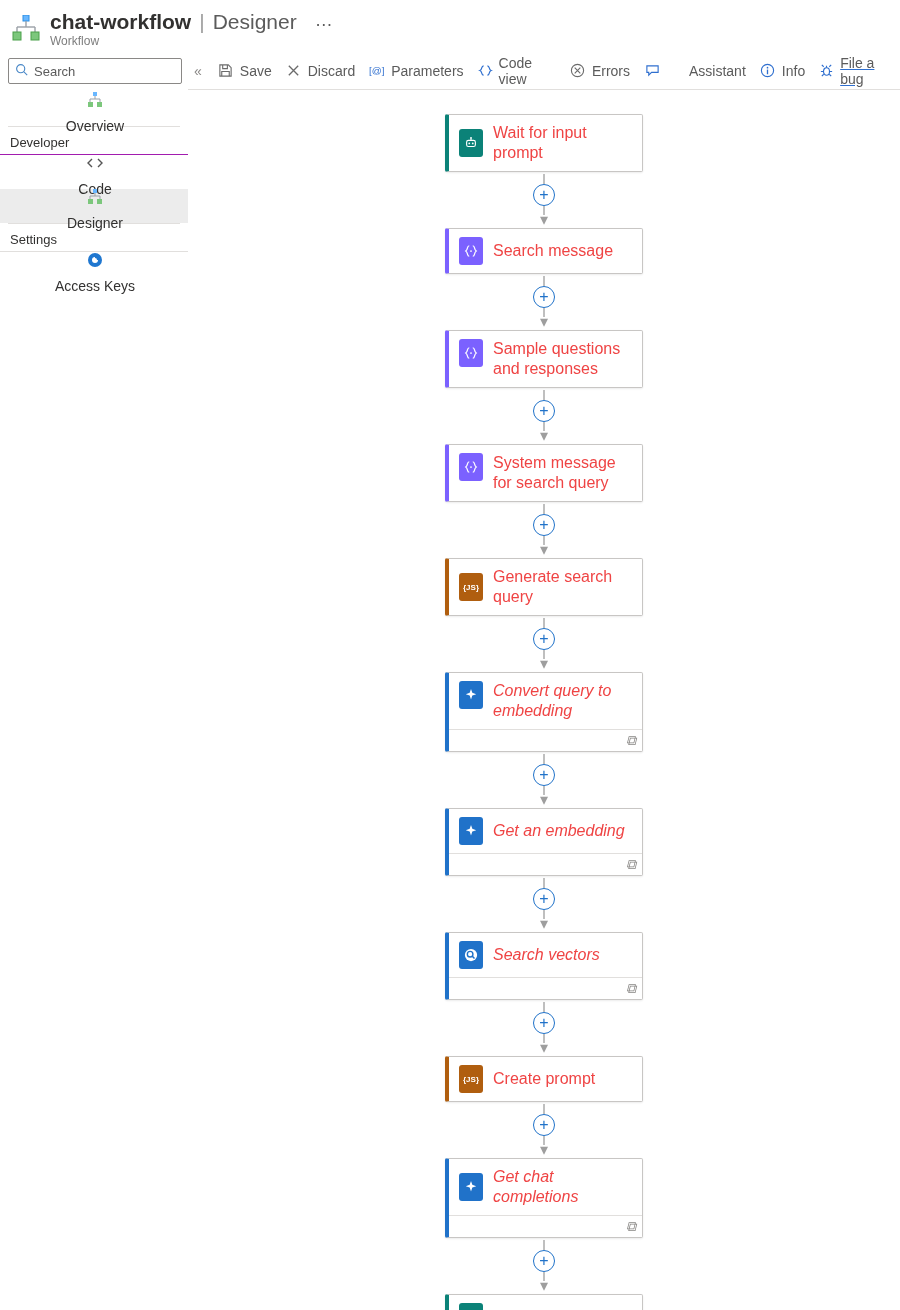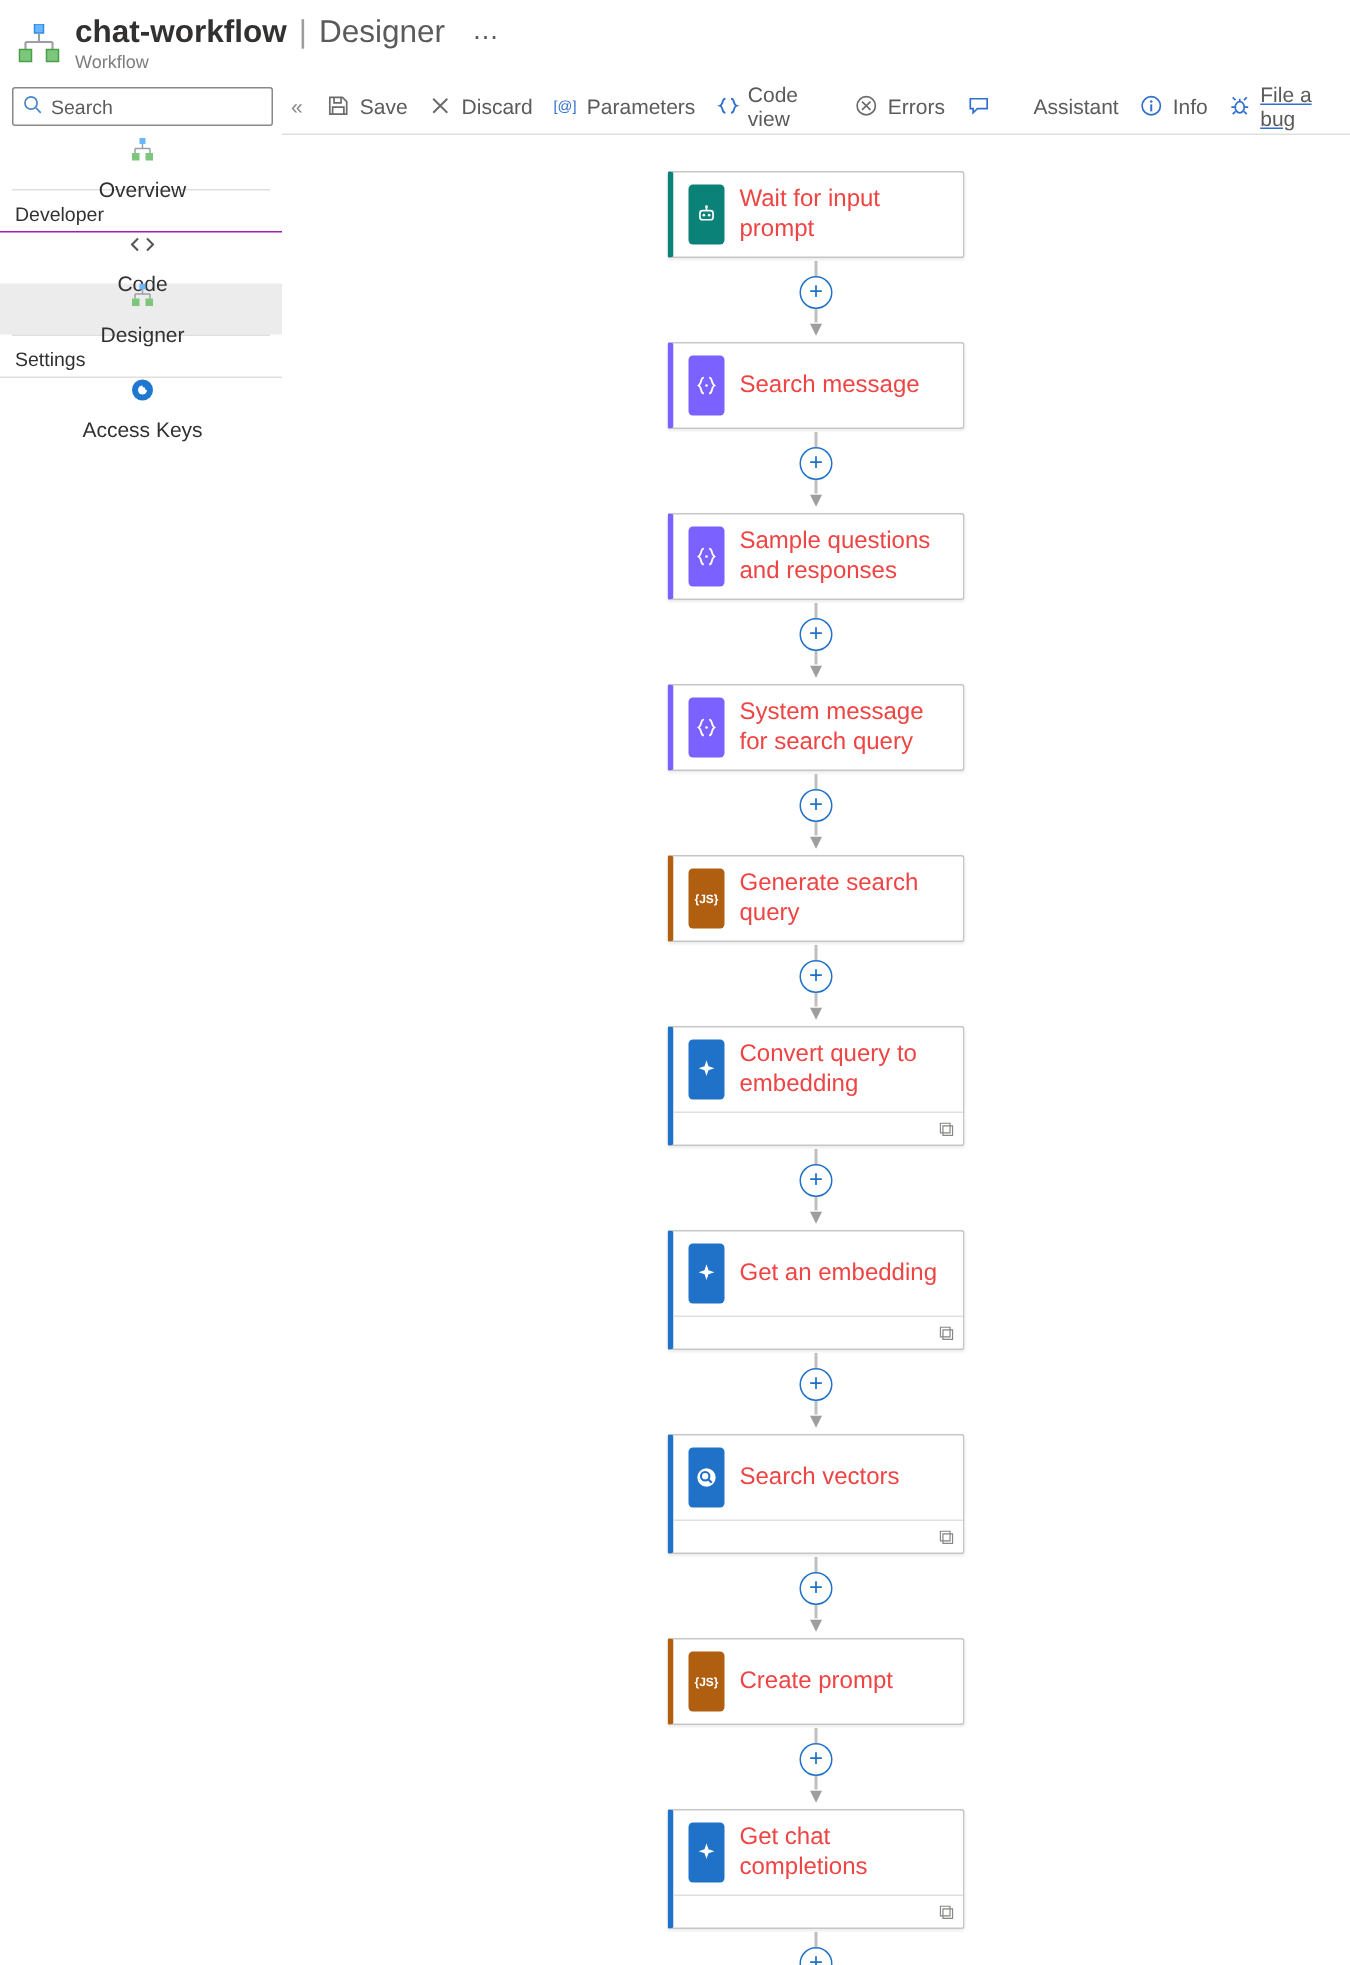--- a/index.html
+++ b/index.html
@@ -8,21 +8,21 @@
     font-family: "Segoe UI", -apple-system, BlinkMacSystemFont, sans-serif;
     font-size: 13px;
     color: #323130;
     background: #ffffff;
     width: 900px;
   }
 
   
   .header {
     display: flex;
-    align-items: flex-end;
+    align-items: center;
     padding: 10px 4px 4px 8px;
   }
   .header-icon {
     width: 36px; height: 36px;
     display: flex; align-items: center; justify-content: center;
     margin-right: 6px;
   }
   .header-titles { display: flex; flex-direction: column; }
   .header-title-row { display: flex; align-items: center; gap: 8px; }
   .header-title { font-size: 21px; font-weight: 600; line-height: 1.15; }
@@ -104,41 +104,41 @@
     overflow: hidden;
   }
   .node-head {
     display: flex; align-items: center; gap: 10px;
     padding: 8px 10px 8px 10px;
     min-height: 38px;
   }
   .node-head.two-line { align-items: flex-start; padding: 8px 10px 8px 10px; }
   .node-title { font-size: 16px; color: #ef4444; line-height: 1.25; }
   .node-icon {
-    width: 24px; height: 40px; flex: 0 0 24px;
+    width: 24px; height: 28px; flex: 0 0 24px;
     border-radius: 3px;
     display:flex; align-items:center; justify-content:center;
     color:#fff; font-weight:600; font-size:12px;
   }
   .node-foot {
     border-top: 1px solid #e1dfdd;
     height: 22px;
     display:flex; align-items:center; justify-content:flex-end;
     padding: 0 6px;
     color:#8a8886; font-size:14px;
   }
 
   
   .n-teal   { border-left-color: #0b8278; }
   .i-teal   { background:#0b8278; }
   .n-violet { border-left-color: #7b61ff; }
   .i-violet { background:#7b61ff; }
   .n-brown  { border-left-color: #b05e0f; }
   .i-brown  { background:#b05e0f; }
-  .n-blue   { border-left-color: #2072c9; }
+  .n-blue   { border-left-color: #2072c9; font-style: italic; }
   .i-blue   { background:#2072c9; }
 
   
   .connector {
     display:flex; flex-direction:column; align-items:center;
     padding: 2px 0 0 0;
   }
   .conn-line  { width:2px; height:10px; background:#bfbfbf; }
   .conn-plus  {
     width:22px; height:22px;

